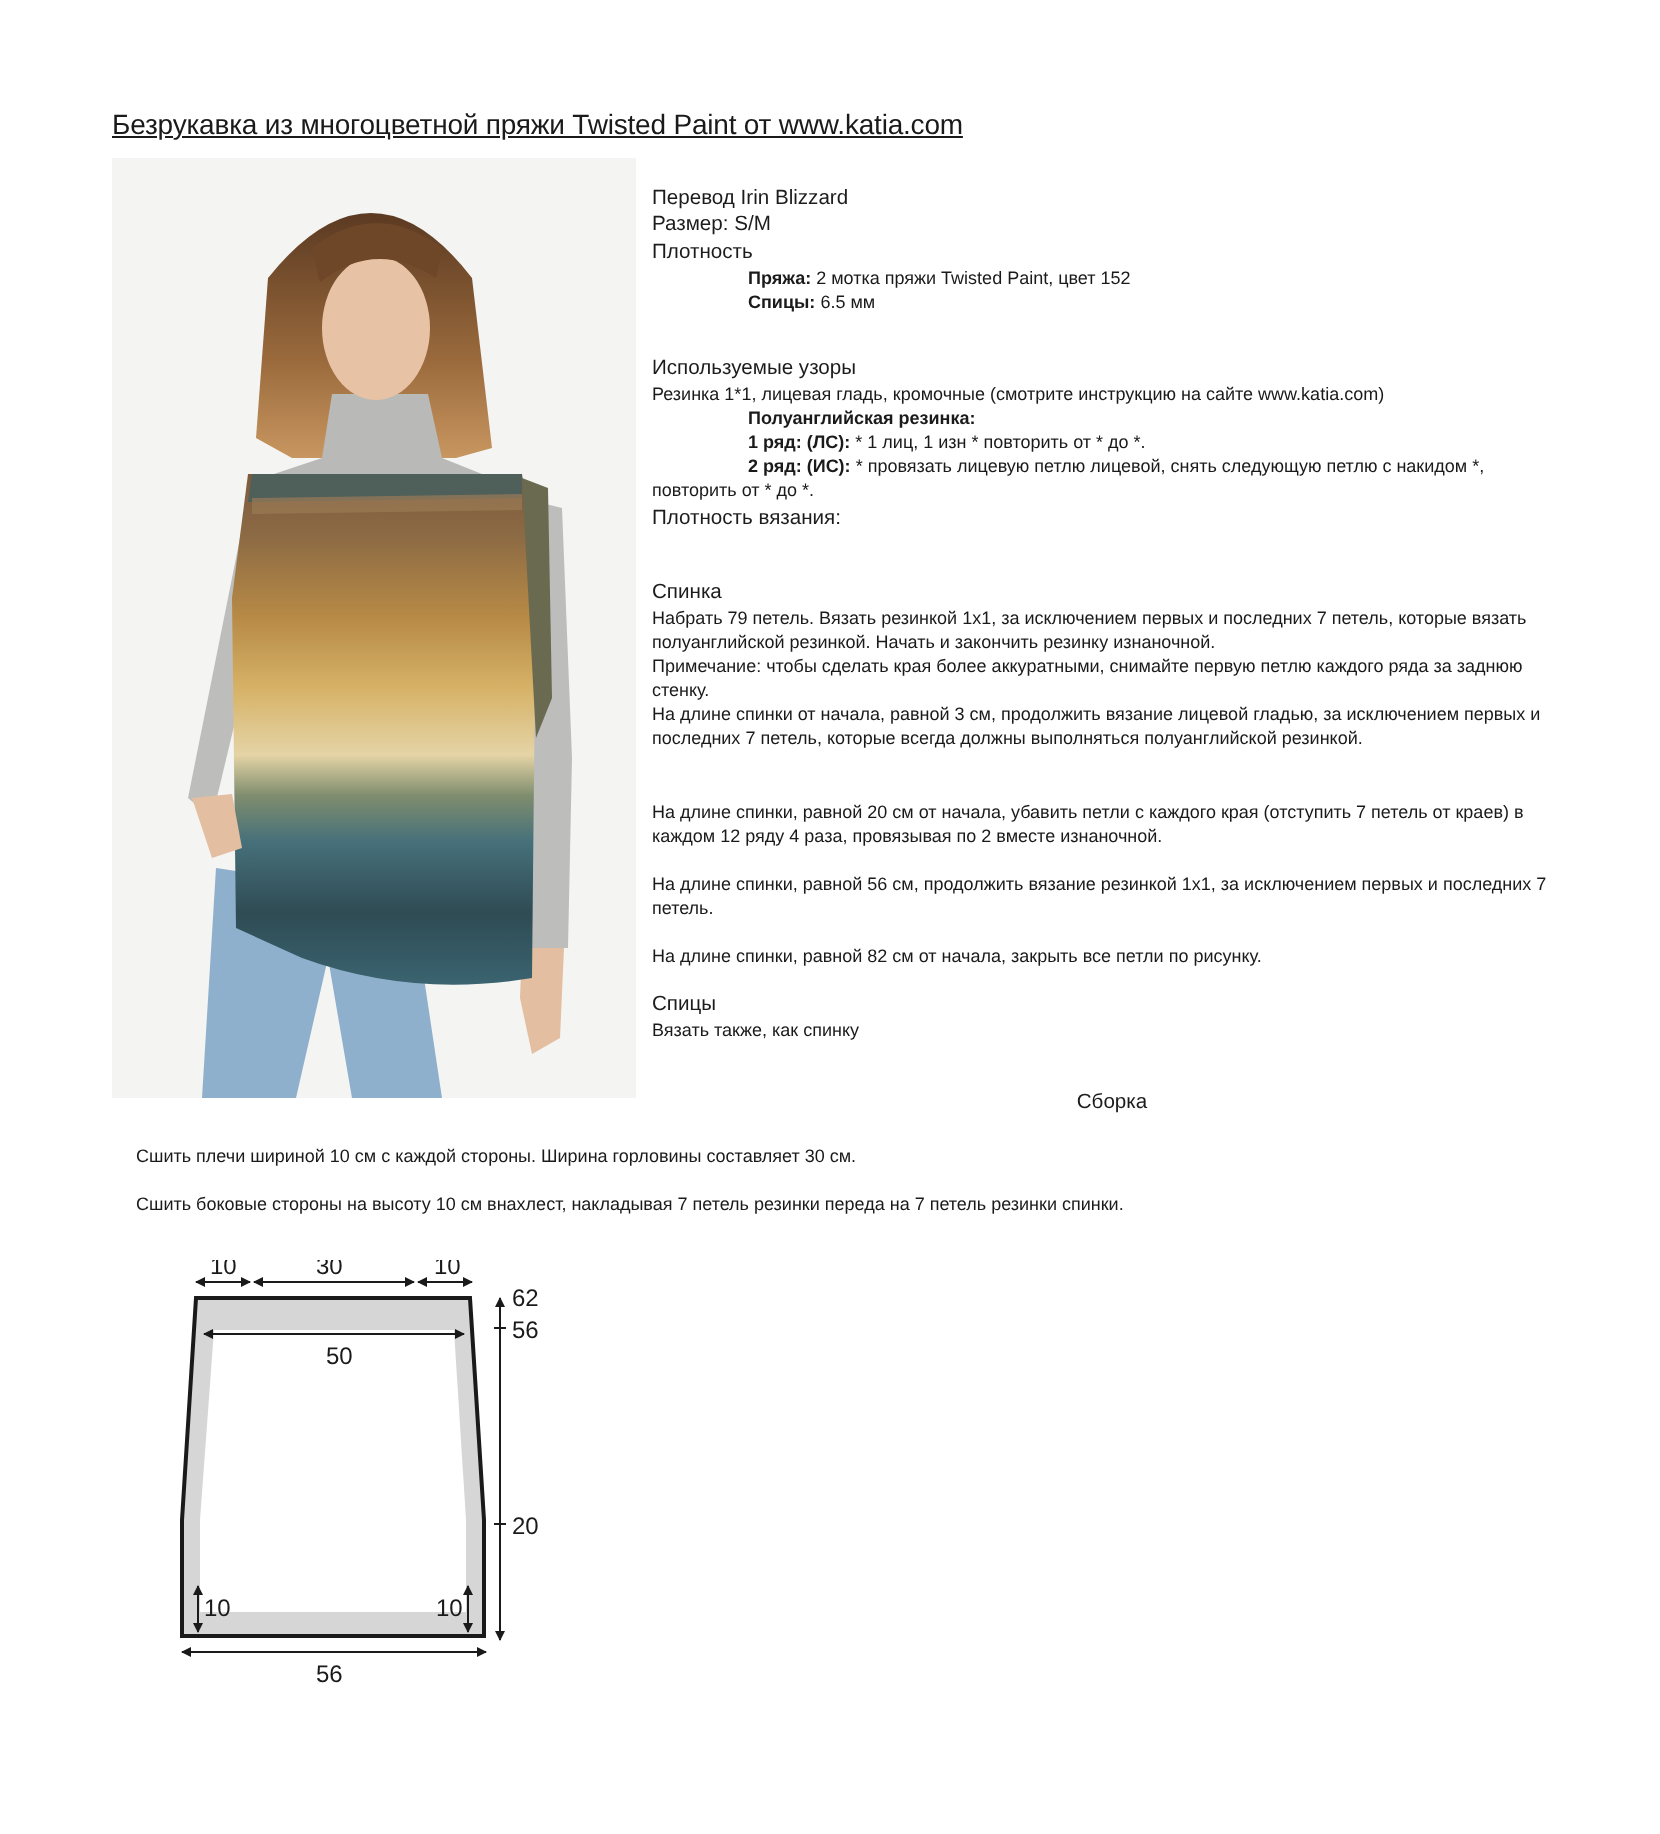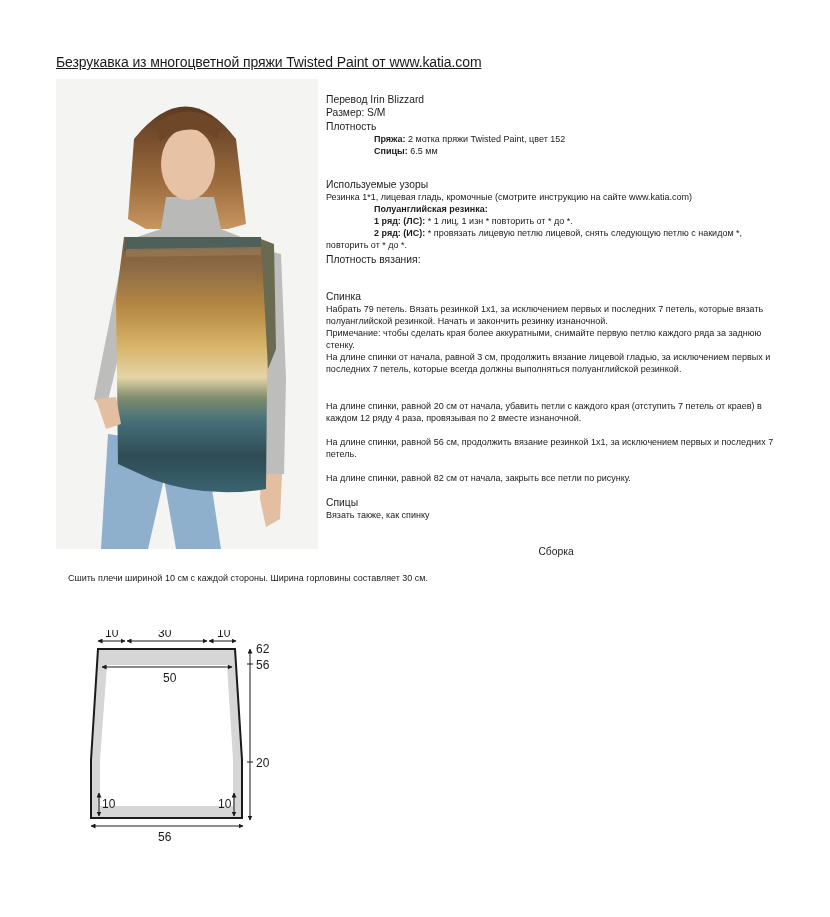--- a/index.html
+++ b/index.html
@@ -131,20 +131,21 @@
     <p>Вязать также, как спинку</p>
   </div>
 
   <div class="blk" style="top:464px;text-align:center;">
     <p class="head">Сборка</p>
   </div>
 </div>
 
 <div class="assembly">
   <p>Сшить плечи шириной 10 см с каждой стороны. Ширина горловины составляет 30 см.</p>
+  <p>Сшить боковые стороны на высоту 10 см внахлест, накладывая 7 петель резинки переда на 7 петель резинки спинки.</p>
 </div>
 
 <div class="diagram">
   <svg width="200" height="220" viewBox="0 0 200 220" xmlns="http://www.w3.org/2000/svg">
     <defs>
       <marker id="ah" viewBox="0 0 10 10" refX="9" refY="5" markerWidth="5" markerHeight="5" orient="auto-start-reverse">
         <path d="M0 0 L10 5 L0 10 Z" fill="#1a1a1a"></path>
       </marker>
     </defs>
 

